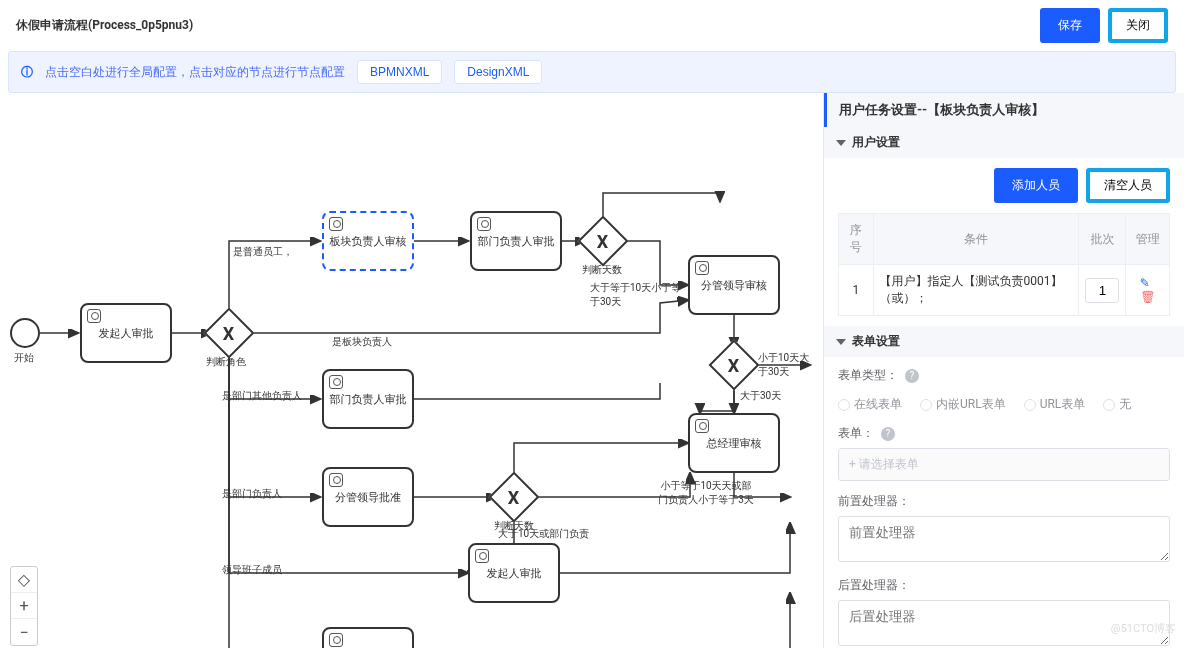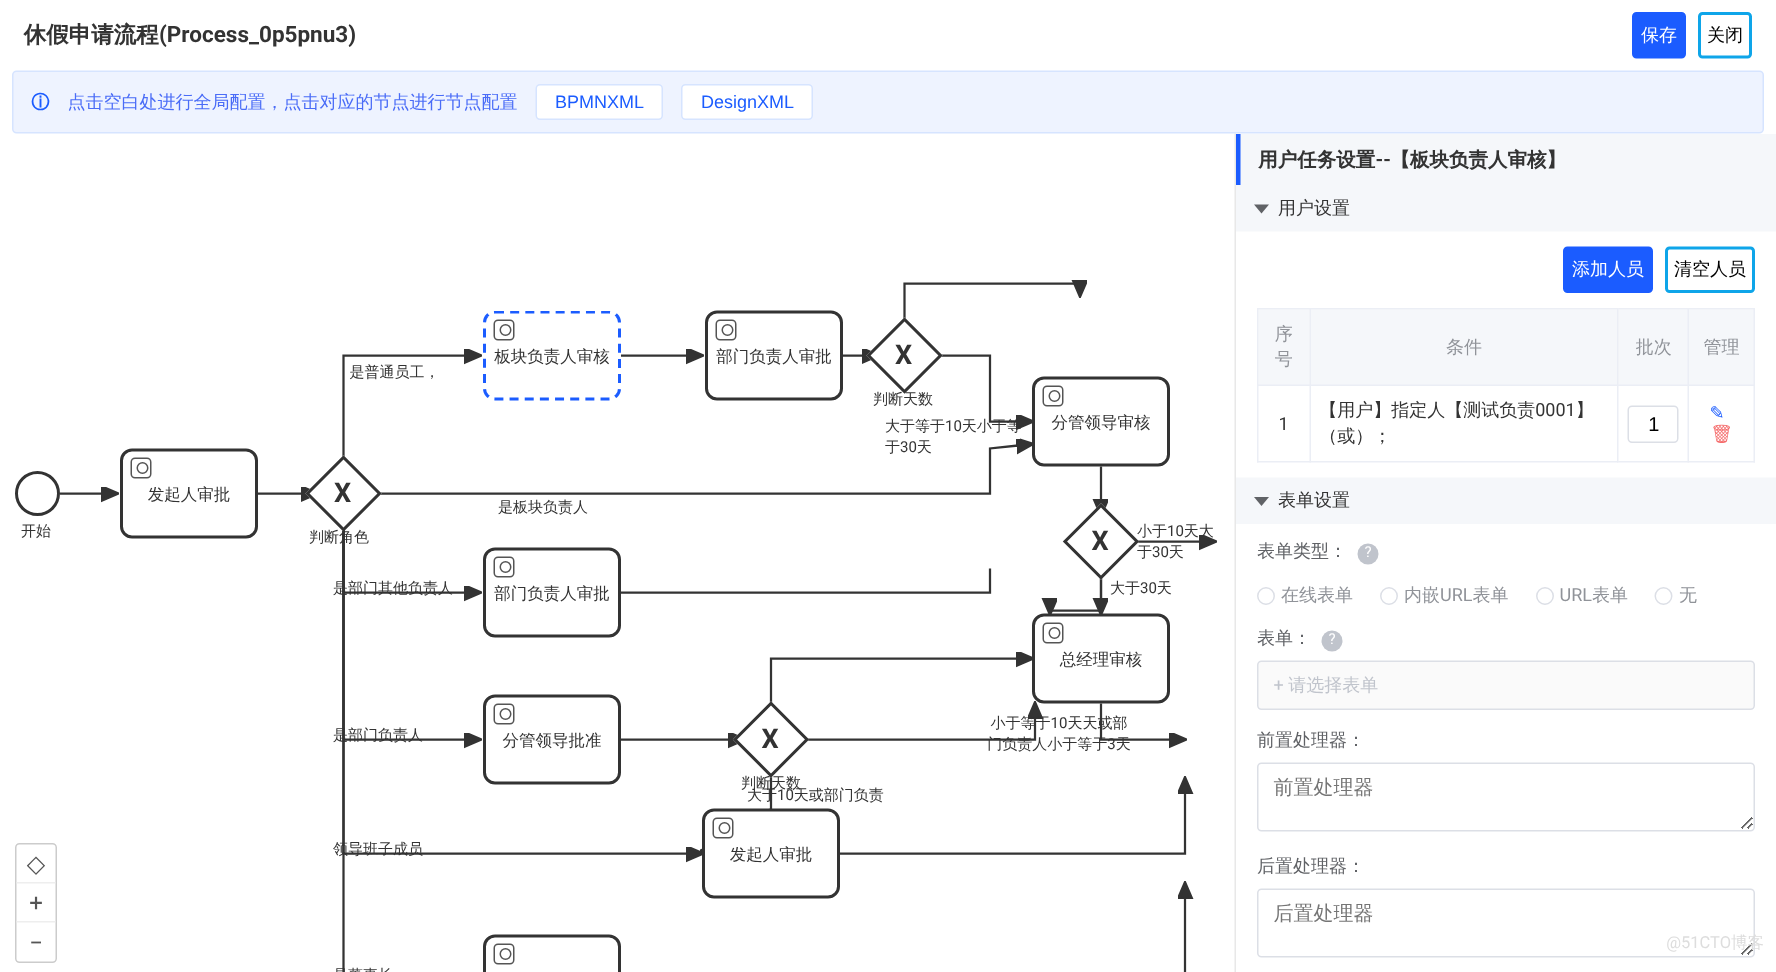--- a/index.html
+++ b/index.html
@@ -1,29 +1,29 @@
 <!DOCTYPE html>
 <html><head>
 <meta charset="utf-8">
 <style>
 * { box-sizing: border-box; margin: 0; padding: 0; }
 body { font-family: -apple-system, BlinkMacSystemFont, "Segoe UI", Roboto, sans-serif; font-size: 12px; color: #333; background: #fff; width: 1184px; height: 648px; overflow: hidden; position: relative; }
 .header { display: flex; align-items: center; justify-content: space-between; padding: 8px 16px; }
-.header h1 { font-size: 15px; font-weight: bold; }
+.header h1 { font-size: 12px; font-weight: bold; }
 .header-buttons { display: flex; gap: 8px; }
-.btn { padding: 5px 4px; border: 2px solid #0ea5e9; border-radius: 3px; background: #fff; cursor: pointer; font-size: 12px; }
+.btn { padding: 5px 14px; border: 4px solid #0ea5e9; border-radius: 3px; background: #fff; cursor: pointer; font-size: 12px; }
 .btn-primary { background: #1b5cff; color: #fff; border-color: #1b5cff; }
 .info-bar { background: #eef3ff; border: 1px solid #d6e4ff; margin: 0 8px; padding: 8px 12px; border-radius: 3px; display: flex; align-items: center; gap: 12px; color: #4a6cf7; }
 .info-bar .icon { color: #1b5cff; font-weight: bold; }
 .info-bar .btn-outline { background: #fff; color: #1b5cff; border: 1px solid #d6e4ff; padding: 4px 12px; }
 .main { display: flex; height: calc(100% - 85px); }
 .canvas { flex: 1; position: relative; overflow: hidden; border-right: 1px solid #e8e8e8; }
 .side-panel { width: 360px; padding: 0; overflow-y: auto; }
 .panel-header { background: #f5f7fa; padding: 8px 12px; border-left: 3px solid #1b5cff; font-weight: bold; font-size: 13px; }
-.section-header { background: #f5f7fa; padding: 7px 12px; font-weight: normal; font-size: 12px; display: flex; align-items: center; gap: 6px; }
+.section-header { background: #f5f7fa; padding: 7px 12px; font-weight: bold; font-size: 12px; display: flex; align-items: center; gap: 6px; }
 .section-body { padding: 10px 14px; }
 .triangle { width: 0; height: 0; border-left: 5px solid transparent; border-right: 5px solid transparent; border-top: 6px solid #606266; }
 .user-buttons { display: flex; gap: 8px; justify-content: flex-end; margin-bottom: 10px; }
 table.user-table { width: 100%; border-collapse: collapse; }
 table.user-table th, table.user-table td { border: 1px solid #ebeef5; padding: 8px 6px; text-align: center; font-size: 12px; }
 table.user-table th { background: #f5f7fa; color: #909399; font-weight: normal; }
 .batch-input { width: 34px; text-align: center; border: 1px solid #dcdfe6; border-radius: 3px; padding: 4px 2px; }
 .edit-icon { color: #1b5cff; cursor: pointer; margin-right: 6px; }
 .delete-icon { color: #f56c6c; cursor: pointer; }
 .form-row { margin-bottom: 12px; }

